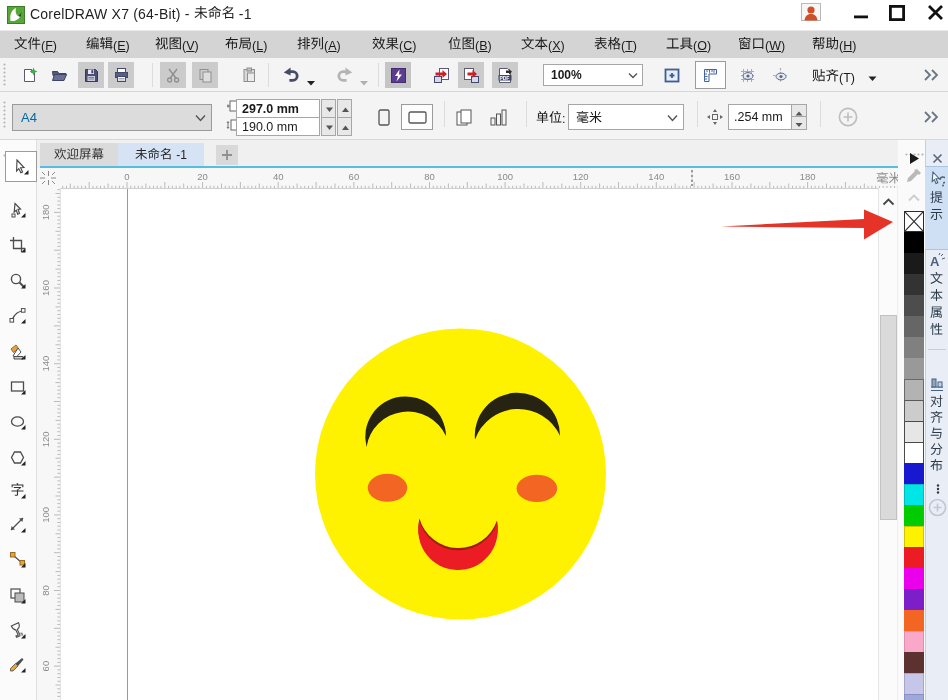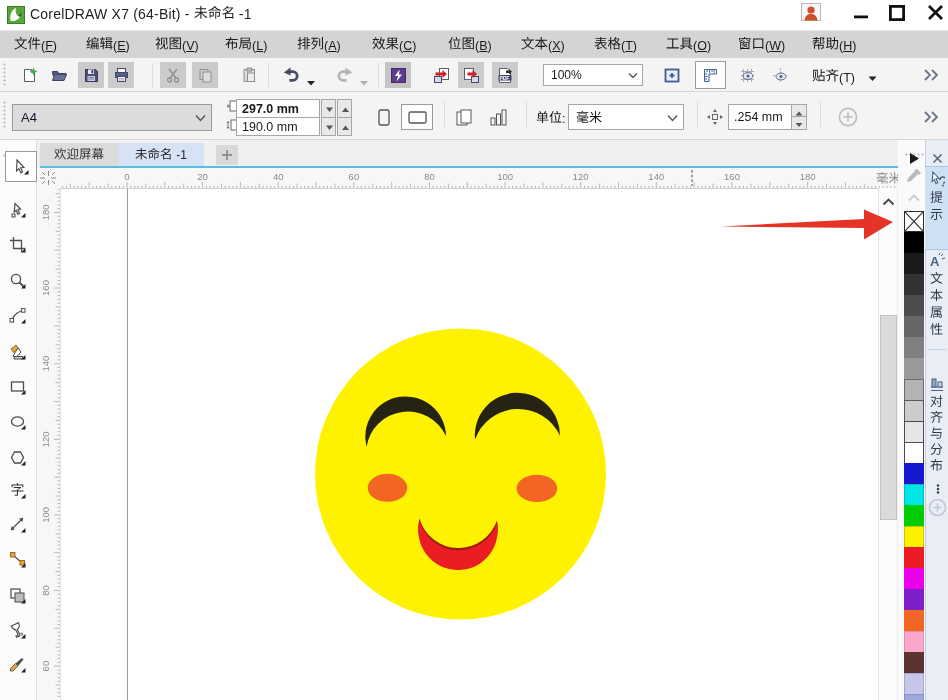--- a/index.html
+++ b/index.html
@@ -180,21 +180,21 @@
     </div>
 <div style="left:492px;top:62px;width:26px;height:26px;display:flex;align-items:center;justify-content:center;background:#cbcbcb;">
       <svg width="17" height="17" viewBox="0 0 17 17">
         <path d="M2.5 1.5 h8 l3 3 v11 h-11 z" fill="#fff" stroke="#5a5a70"></path>
 <rect x="1.5" y="8" width="13" height="5.5" fill="#3f4468"></rect>
 <text x="2.4" y="12.6" font-family="Liberation Sans" font-size="5" font-weight="bold" fill="#fff">PDF</text>
 <path d="M9 3.5 h3 v-1.5 l3 2.7 -3 2.7 v-1.5 h-3 z" fill="#2b2b2b"></path>
       </svg>
     </div>
 <div style="left:543px;top:64px;width:100px;height:22px;background:#fff;border:1px solid #a6a6a6;font-size:12px;color:#1a1a1a;">
-      <span style="position:absolute;left:7px;top:3px;">100%</span>
+      <span style="position:absolute;left:7px;top:3px;font-weight:bold;">100%</span>
       <svg style="position:absolute;right:4px;top:7px;" width="10" height="7">
         <path d="M1 1.5 L5 5.5 L9 1.5" fill="none" stroke="#555" stroke-width="1.4"></path>
       </svg>
     </div>
 <div style="left:658px;top:62px;width:26px;height:26px;display:flex;align-items:center;justify-content:center;">
       <svg width="17" height="17" viewBox="0 0 17 17">
         <rect x="2.5" y="2.5" width="13" height="12" fill="#e8eef7" stroke="#3f5e92" stroke-width="1.8"></rect>
 <path d="M9 6 v5 M6.5 8.5 h5" stroke="#3f5e92" stroke-width="1.8"></path>
       </svg>
     </div>
@@ -231,21 +231,21 @@
 <div style="left:0px;top:92px;width:948px;height:48px;background:#f4f4f4;border-bottom:1px solid #d7d7d7;"></div>
 <div style="left:3px;top:101px;width:4px;height:28px;"><svg width="4" height="28" viewBox="0 0 4 28">
         <circle cx="1.5" cy="1.5" r="1.1" fill="#b5b5b5"></circle>
         <circle cx="1.5" cy="5.5" r="1.1" fill="#b5b5b5"></circle>
         <circle cx="1.5" cy="9.5" r="1.1" fill="#b5b5b5"></circle>
         <circle cx="1.5" cy="13.5" r="1.1" fill="#b5b5b5"></circle>
         <circle cx="1.5" cy="17.5" r="1.1" fill="#b5b5b5"></circle>
         <circle cx="1.5" cy="21.5" r="1.1" fill="#b5b5b5"></circle>
         <circle cx="1.5" cy="25.5" r="1.1" fill="#b5b5b5"></circle>
       </svg></div>
-<div style="left:12px;top:104px;width:200px;height:27px;background:#dcdcdc;border:1px solid #9a9a9a;font-size:13px;color:#0f172a;">
+<div style="left:12px;top:104px;width:200px;height:27px;background:#dcdcdc;border:1px solid #9a9a9a;font-size:13px;color:#0369a1;">
       <span style="position:absolute;left:8px;top:5px;">A4</span>
       <svg style="position:absolute;right:5px;top:9px;" width="11" height="8">
         <path d="M1 1.5 L5.5 6.5 L10 1.5" fill="none" stroke="#555" stroke-width="1.4"></path>
       </svg>
     </div>
 <div style="left:226px;top:99px;width:14px;height:14px;"><svg width="14" height="14">
         <rect x="4" y="2" width="8" height="10" fill="#fff" stroke="#666"></rect>
         <path d="M1 7 h3 M2 5.5 v3" stroke="#666"></path>
       </svg></div>
 <div style="left:226px;top:118px;width:14px;height:14px;"><svg width="14" height="14">

